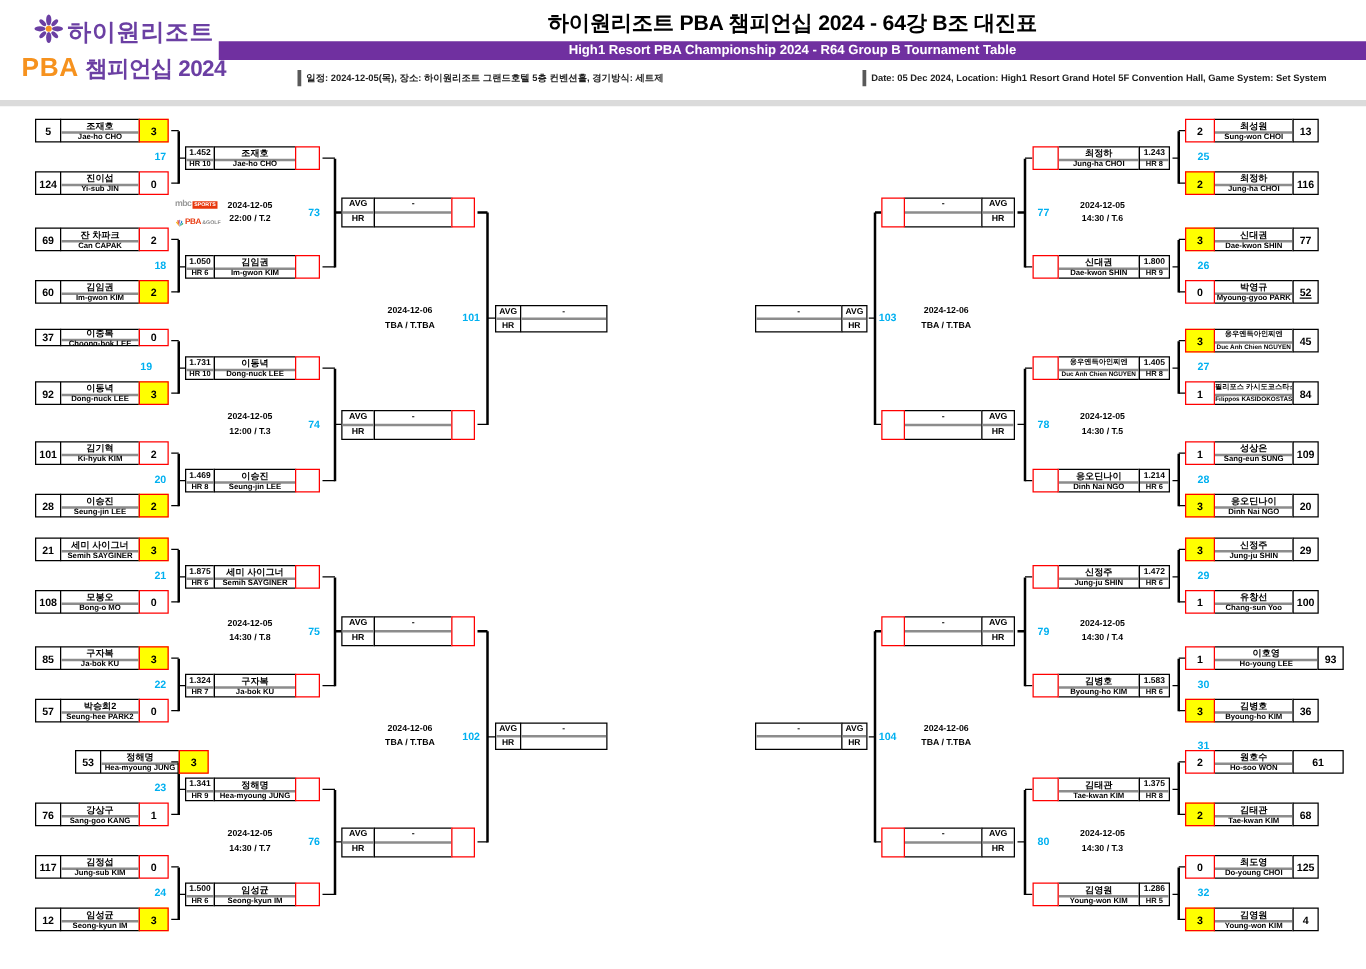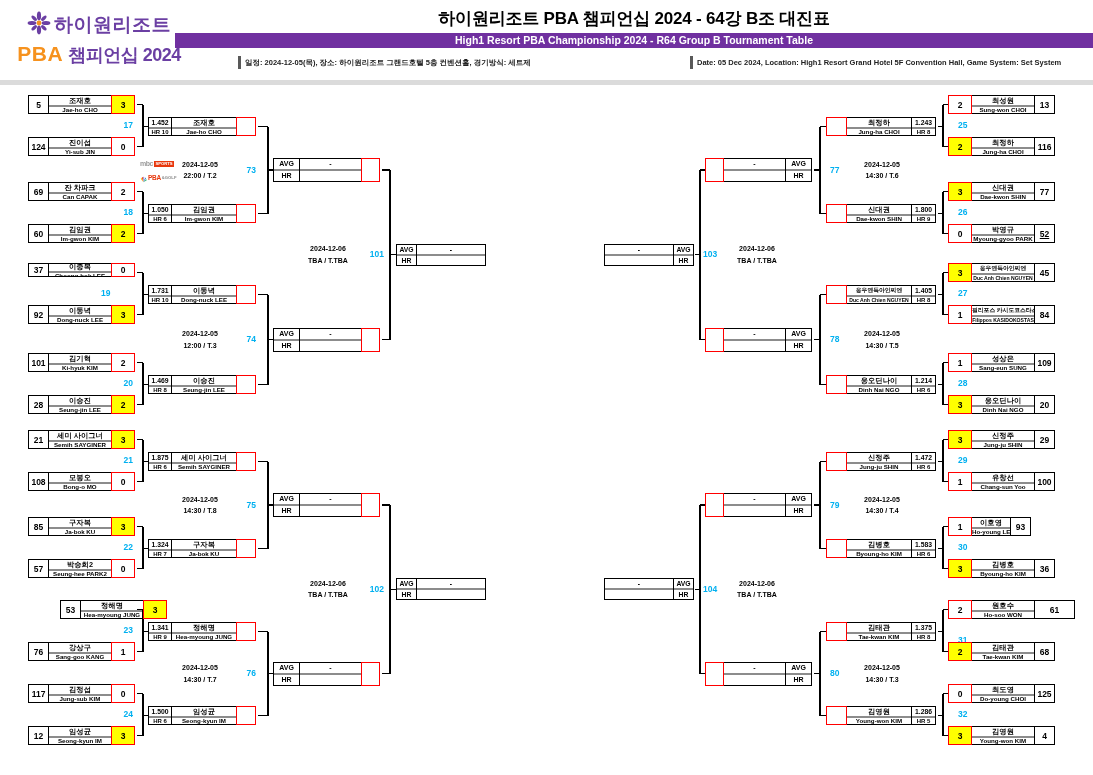--- a/index.html
+++ b/index.html
@@ -211,21 +211,21 @@
           <div class="kr">이동녁</div>
           <div class="hdiv"></div>
           <div class="en">Dong-nuck LEE</div>
         </div>
         <div class="cell redb" style="width: 20px;"></div>
       </div>
       <div class="hline" style="left: 137px; top: 271.9px; width: 6px; height: 1.2px;"></div>
       <div class="hline" style="left: 137px; top: 313.9px; width: 6px; height: 1.2px;"></div>
       <div class="vline" style="left: 142.4px; top: 272.5px; width: 1.2px; height: 42px;"></div>
       <div class="hline" style="left: 143px; top: 293.9px; width: 5px; height: 1.2px;"></div>
-      <div class="mnum" style="left: 101px; top: 287.5px; width: 32px; height: 11px; text-align: left;">19</div>
+      <div class="mnum" style="left: 101px; top: 287.5px; width: 32px; height: 11px; text-align: center;">19</div>
       <div class="box" style="left: 28px; top: 353px; height: 19px;">
         <div class="cell" style="width: 21px;">
           <div class="plain">101</div>
         </div>
         <div class="cell" style="width: 64px;">
           <div class="kr">김기혁</div>
           <div class="hdiv"></div>
           <div class="en">Ki-hyuk KIM</div>
         </div>
         <div class="cell redb" style="width: 24px;">
@@ -868,21 +868,21 @@
       </div>
       <div class="hline" style="left: 943px; top: 438.9px; width: 5px; height: 1.2px;"></div>
       <div class="hline" style="left: 943px; top: 480.9px; width: 5px; height: 1.2px;"></div>
       <div class="vline" style="left: 942.4px; top: 439.5px; width: 1.2px; height: 42px;"></div>
       <div class="hline" style="left: 938px; top: 460.9px; width: 5px; height: 1.2px;"></div>
       <div class="mnum" style="left: 958px; top: 454.5px; width: 32px; height: 11px; text-align: left;">29</div>
       <div class="box" style="left: 948px; top: 517px; height: 19px;">
         <div class="cell redb" style="width: 24px;">
           <div class="plain">1</div>
         </div>
-        <div class="cell" style="width: 40px;">
+        <div class="cell" style="width: 84px;">
           <div class="kr">이호영</div>
           <div class="hdiv"></div>
           <div class="en">Ho-young LEE</div>
         </div>
         <div class="cell" style="width: 21px;">
           <div class="plain">93</div>
         </div>
       </div>
       <div class="box" style="left: 948px; top: 559px; height: 19px;">
         <div class="cell redb win" style="width: 24px;">
@@ -951,21 +951,21 @@
         <div class="cell" style="width: 25px;">
           <div class="s-top">1.375</div>
           <div class="hdiv"></div>
           <div class="s-bot">HR 8</div>
         </div>
       </div>
       <div class="hline" style="left: 943px; top: 608.9px; width: 5px; height: 1.2px;"></div>
       <div class="hline" style="left: 943px; top: 650.9px; width: 5px; height: 1.2px;"></div>
       <div class="vline" style="left: 942.4px; top: 609.5px; width: 1.2px; height: 42px;"></div>
       <div class="hline" style="left: 938px; top: 630.9px; width: 5px; height: 1.2px;"></div>
-      <div class="mnum" style="left: 958px; top: 635px; width: 32px; height: 11px; text-align: left;">31</div>
+      <div class="mnum" style="left: 958px; top: 591px; width: 32px; height: 11px; text-align: left;">31</div>
       <div class="box" style="left: 948px; top: 684px; height: 19px;">
         <div class="cell redb" style="width: 24px;">
           <div class="plain">0</div>
         </div>
         <div class="cell" style="width: 64px;">
           <div class="kr">최도영</div>
           <div class="hdiv"></div>
           <div class="en">Do-young CHOI</div>
         </div>
         <div class="cell" style="width: 21px;">

